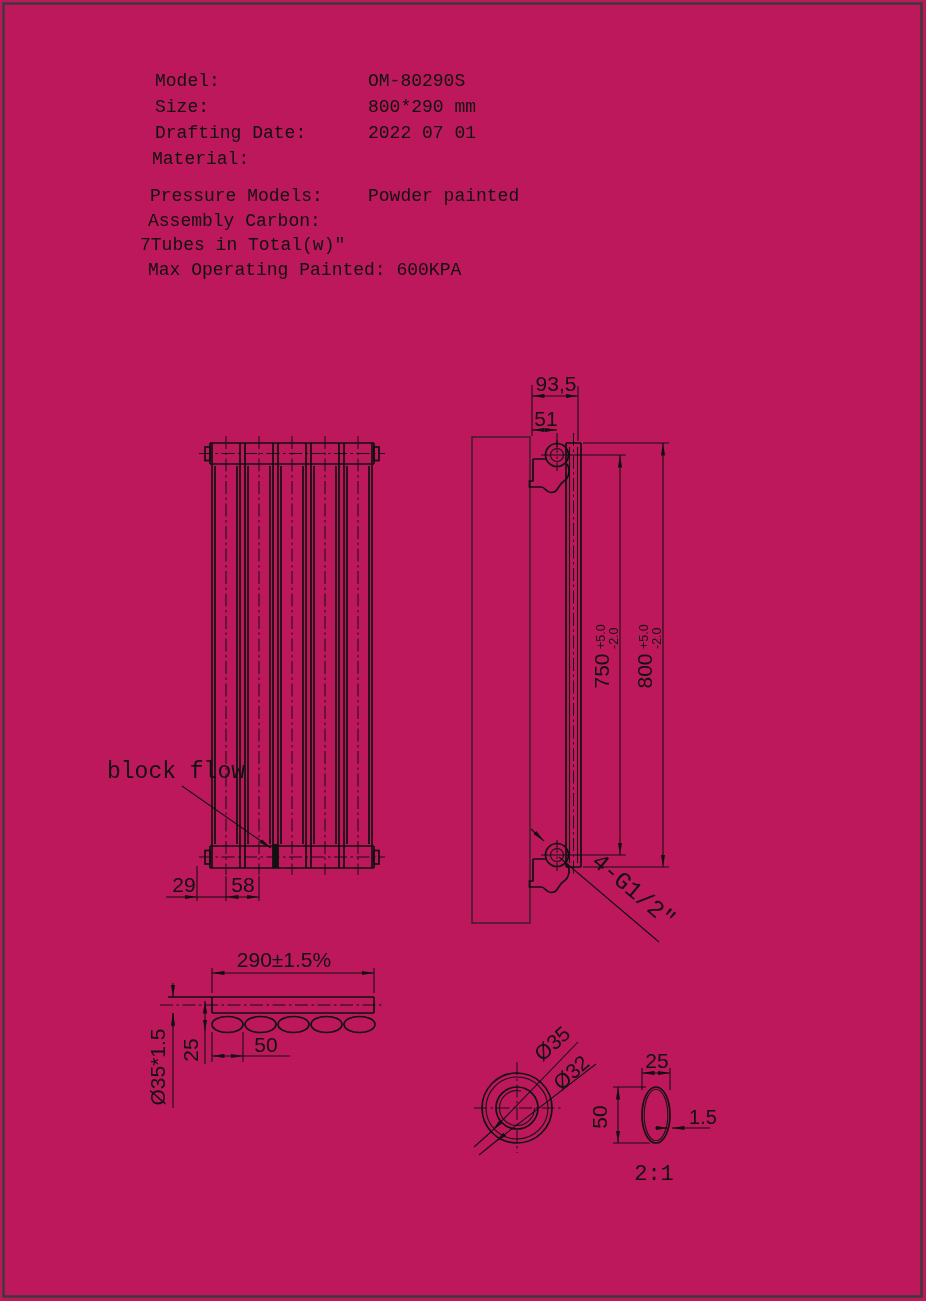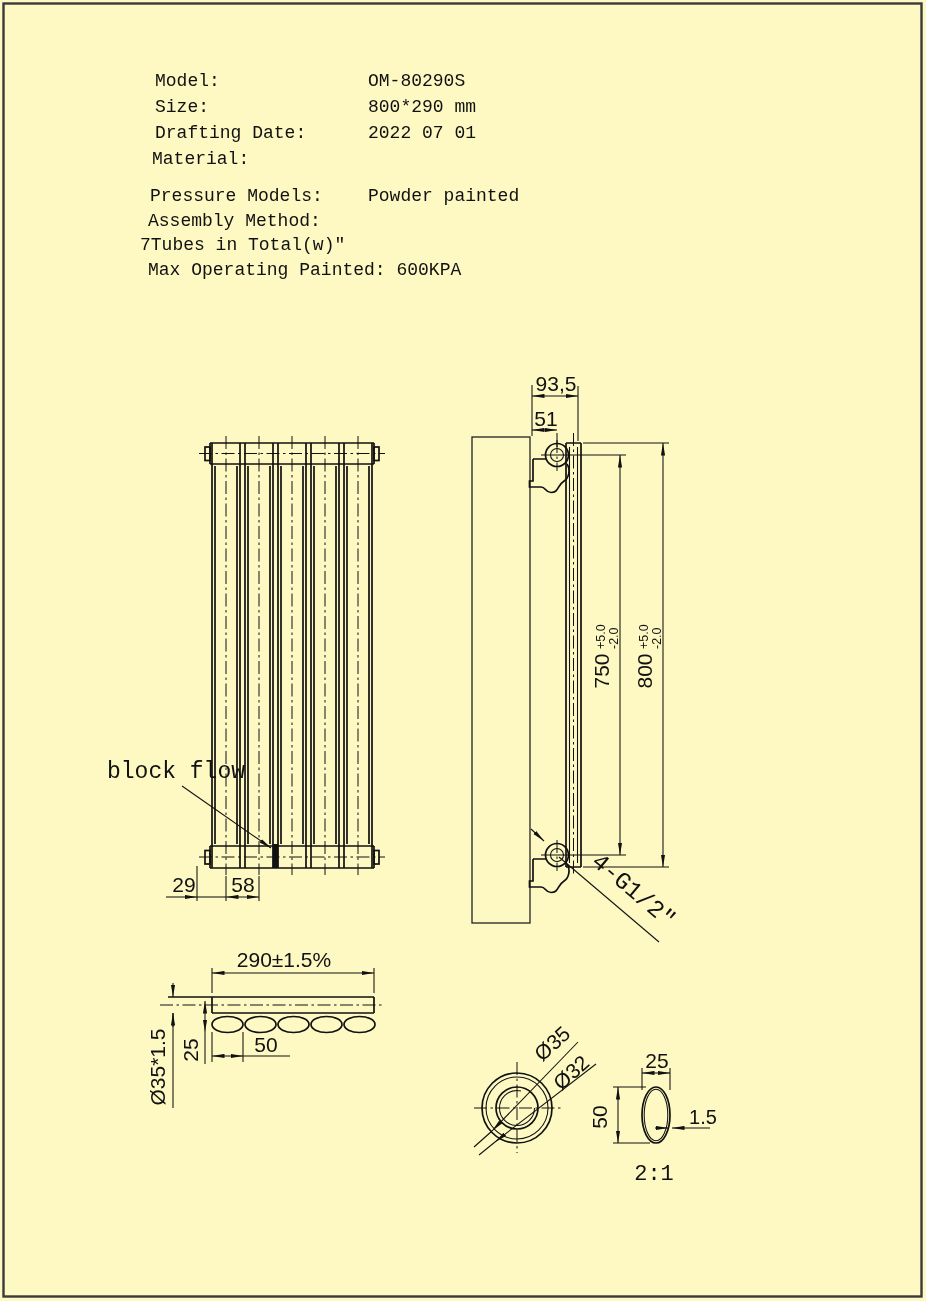--- a/index.html
+++ b/index.html
@@ -1,16 +1,16 @@
 <!DOCTYPE html>
 <html><head>
 <meta charset="utf-8">
 <style>
   html,body{margin:0;padding:0;background:#888;}
-  .page{position:relative;width:926px;height:1301px;background:#fef9c3;overflow:hidden;
+  .page{position:relative;width:926px;height:1301px;background:#be185d;overflow:hidden;
         font-family:"Liberation Mono",monospace;}
   .titleblock{position:absolute;left:0;top:0;width:926px;}
   .tb-row{position:absolute;left:0;width:926px;height:22px;font-size:18px;color:#111;}
   .tb-row .lbl{position:absolute;white-space:pre;}
   .tb-row .val{position:absolute;white-space:pre;}
   svg{position:absolute;left:0;top:0;}
   svg line,svg path,svg rect,svg circle,svg ellipse{vector-effect:none;}
   .obj{stroke:#111;stroke-width:1.7;fill:none;}
   .thin{stroke:#111;stroke-width:1.05;fill:none;}
   .cl{stroke:#111;stroke-width:1;fill:none;stroke-dasharray:13 3.5 2.5 3.5;}
@@ -39,21 +39,21 @@
       <span class="val" style="left:368px">2022 07 01</span>
     </div>
     <div class="tb-row" style="top:149px">
       <span class="lbl" style="left:152px">Material:</span>
     </div>
     <div class="tb-row" style="top:186px">
       <span class="lbl" style="left:150px">Pressure Models:</span>
       <span class="val" style="left:368px">Powder painted</span>
     </div>
     <div class="tb-row" style="top:211px">
-      <span class="lbl" style="left:148px">Assembly Method:</span>
+      <span class="lbl" style="left:148px">Assembly Carbon:</span>
     </div>
     <div class="tb-row" style="top:235px">
       <span class="lbl" style="left:140px">7Tubes in Total(w)"</span>
     </div>
     <div class="tb-row" style="top:260px">
       <span class="lbl" style="left:148px">Max Operating Painted: 600KPA</span>
     </div>
   </div>
 
   <svg width="926" height="1301" viewBox="0 0 926 1301">

